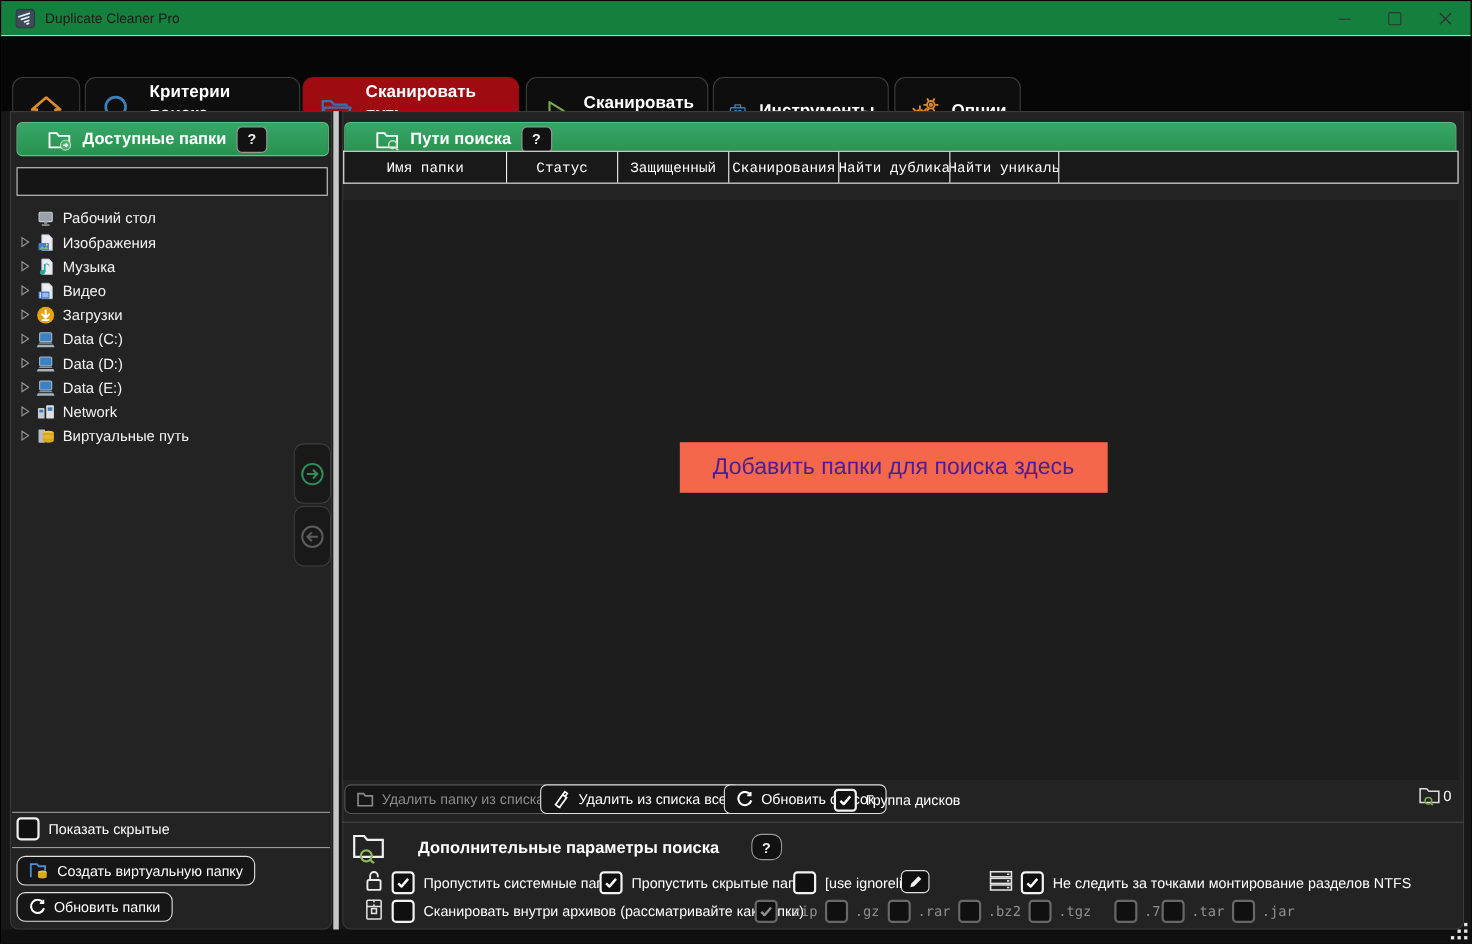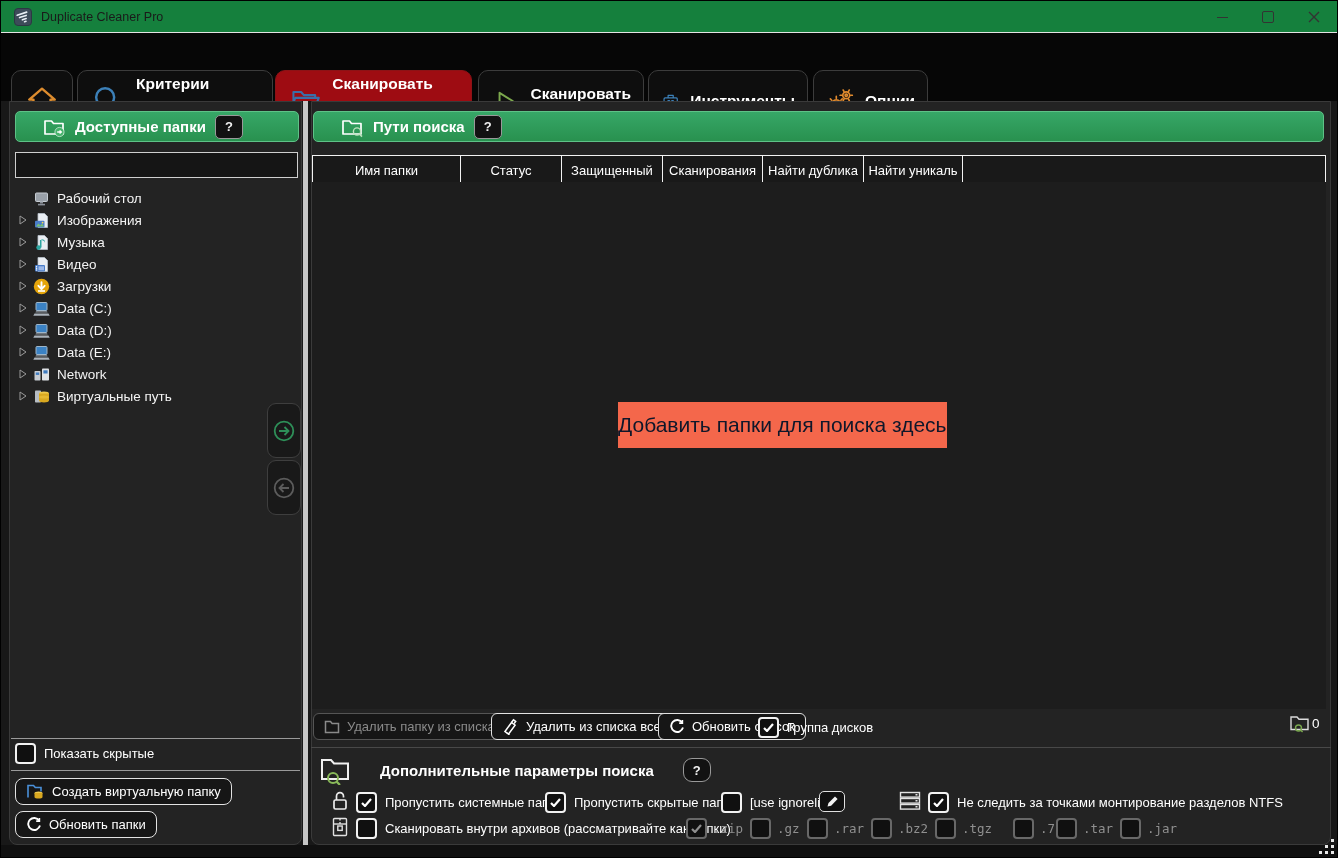--- a/index.html
+++ b/index.html
@@ -36,21 +36,21 @@
   .cb-row{display:flex;align-items:center;gap:8px;color:#fff;font-size:13px;}
   .ext-label{font-family:"DejaVu Sans Mono",monospace;font-size:12.5px;color:#8f8f8f;}
   
   .btn{background:#161616;border:1px solid #e2e2e2;border-radius:6px;color:#fff;font-size:13px;display:inline-flex;align-items:center;gap:7px;padding:0 10px;height:27px;cursor:pointer;white-space:nowrap;}
   .btn.disabled{border-color:#555;color:#8a8a8a;cursor:default;}
   .mid-btn{width:34px;height:55px;background:#191919;border:1px solid #3e3e3e;border-radius:9px;display:flex;align-items:center;justify-content:center;cursor:pointer;}
   
   .thead{display:flex;background:#191919;border-top:1px solid #f2f2f2;border-bottom:1px solid #f2f2f2;border-left:1px solid #f2f2f2;height:30px;}
   .th{display:flex;align-items:center;justify-content:center;color:#fff;font-size:13px;border-right:1px solid #f2f2f2;overflow:hidden;white-space:nowrap;}
   .th-fill{flex:1;border-right:1px solid #f2f2f2;}
-  .banner{background:#f4674b;color:#0f172a;font-size:21px;display:inline-flex;align-items:center;padding:0 0;height:46px;white-space:nowrap;}
+  .banner{background:#f4674b;color:#4c1d95;font-size:21px;display:inline-flex;align-items:center;padding:0 30px;height:46px;white-space:nowrap;}
   .section-title{color:#fff;font-weight:bold;font-size:15px;}
   .hr{border-top:1px solid #9a9a9a;}
   .divider{border-top:1px solid #484848;}
   .counter{color:#fff;font-size:13.5px;}
   .grip-dot{position:absolute;width:3px;height:3px;background:#e8e8e8;}
 </style>
 </head>
 <body>
 
 <div id="window">
@@ -360,21 +360,21 @@
   <div class="abs green-header" style="left:312px;top:110px;width:1011px;">
     <svg width="24" height="24" viewBox="0 0 24 24" fill="none">
         <path d="M3 19 V6 h6.5 l2 2.5 H21 V19 Z" stroke="#fff" stroke-width="1.7" stroke-linejoin="round"></path>
         <circle cx="17" cy="16.5" r="3.6" stroke="#bfe3bf" stroke-width="1.4"></circle>
         <path d="M19.6 19.2 L22 21.6" stroke="#bfe3bf" stroke-width="1.6"></path>
       </svg>
     <span>Пути поиска</span>
     <span class="help-btn">?</span>
   </div>
 
-  <div class="abs thead" style="left:311px;top:154px;width:1014px;">
+  <div class="abs thead" style="left:311px;top:136px;width:1014px;font-family:Liberation Mono, monospace;">
     <div class="th" style="width:147px;">Имя папки</div>
     <div class="th" style="width:100px;">Статус</div>
     <div class="th" style="width:100px;">Защищенный</div>
     <div class="th" style="width:99px;">Сканирования</div>
     <div class="th" style="width:100px;">Найти дублика</div>
     <div class="th" style="width:98px;">Найти уникаль</div>
     <div class="th-fill"></div>
   </div>
 
   <div class="abs" style="left:311px;top:181px;width:1014px;height:527px;background:#1d1d1d;"></div>

